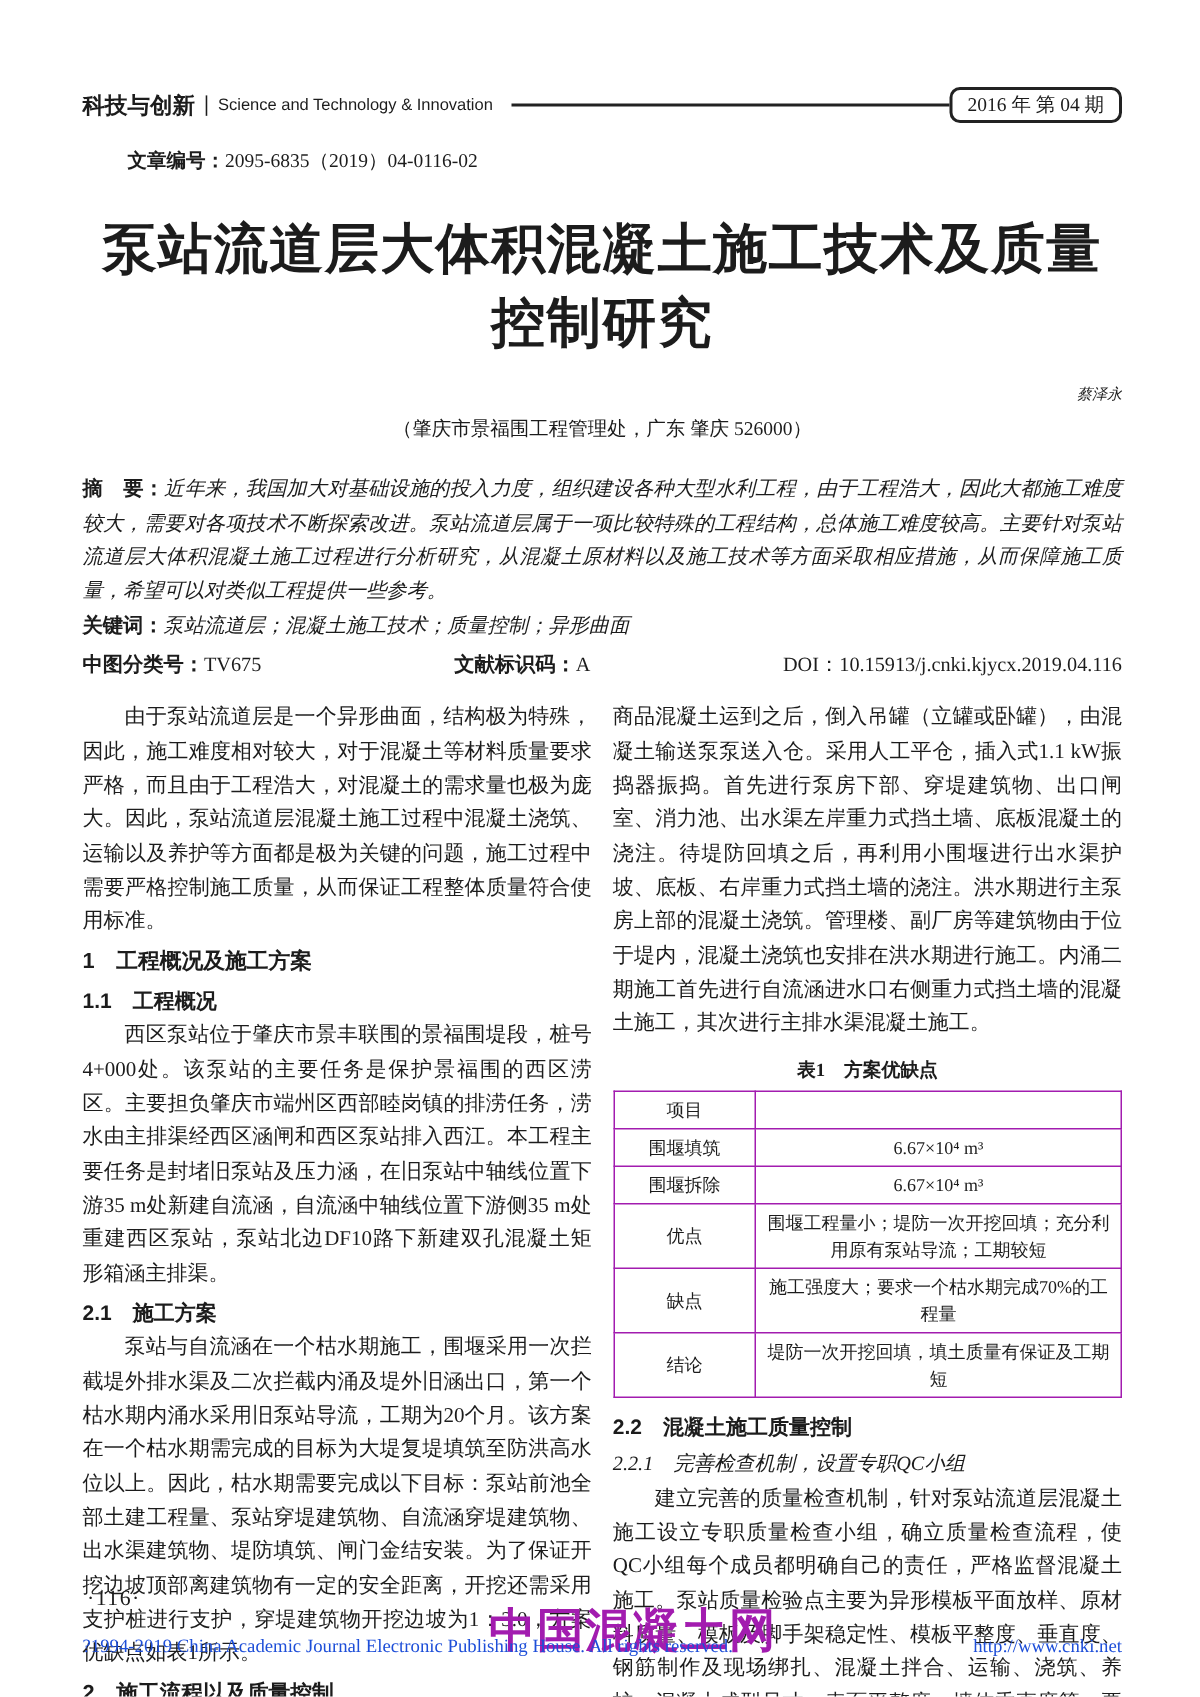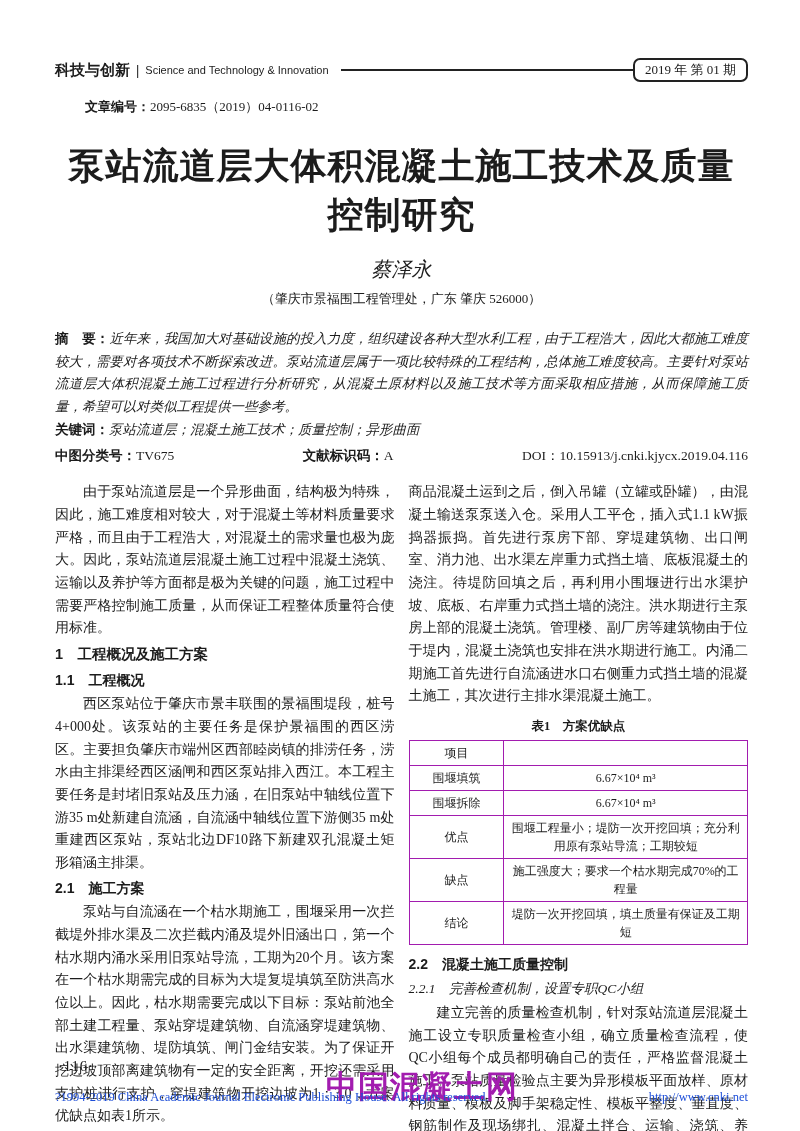--- a/index.html
+++ b/index.html
@@ -17,21 +17,21 @@
   .jr-en{font-family:"Liberation Sans","DejaVu Sans",sans-serif;font-size:11px;white-space:nowrap;}
   .jr-rule{flex:1;border-top:2px solid #222;margin-left:12px;}
   .jr-badge{border:2px solid #222;border-radius:7px;padding:1px 10px;font-size:13px;white-space:nowrap;}
 
   .article-no{margin-top:16px;padding-left:30px;font-size:13px;}
   .lbl{font-family:"Liberation Sans","DejaVu Sans",sans-serif;font-weight:bold;}
 
   
   .title{margin-top:26px;text-align:center;font-family:"Liberation Sans","DejaVu Sans",sans-serif;
          font-weight:bold;font-size:36px;letter-spacing:1px;}
-  .author{margin-top:16px;text-align:center;font-size:20px;font-style:italic;}
+  .author{margin-top:16px;text-align:right;font-size:10px;font-style:italic;}
   .affil{margin-top:7px;text-align:center;font-size:13px;}
 
   
   .meta-block{margin-top:20px;font-size:13.5px;line-height:1.68;text-align:justify;}
   .kaiti{font-style:italic;}
   .meta-row{display:flex;justify-content:space-between;margin-top:6px;font-size:13.5px;}
 
   
   .columns{display:flex;gap:14px;margin-top:16px;}
   .col{width:340px;font-size:14px;line-height:1.62;text-align:justify;}
@@ -59,21 +59,21 @@
 </head>
 <body>
 
 <div class="page">
 
   <div class="jheader">
     <span class="jr-cn">科技与创新</span>
     <span class="jr-sep">|</span>
     <span class="jr-en">Science and Technology &amp; Innovation</span>
     <span class="jr-rule"></span>
-    <span class="jr-badge">2019 年 第 01 期</span>
+    <span class="jr-badge">2016 年 第 04 期</span>
   </div>
 
   <div class="article-no">
     <span class="lbl">文章编号：</span><span>2095-6835（2019）04-0116-02</span>
   </div>
 
   <div class="title">泵站流道层大体积混凝土施工技术及质量控制研究</div>
   <div class="author">蔡泽永</div>
   <div class="affil">（肇庆市景福围工程管理处，广东 肇庆 526000）</div>
 

